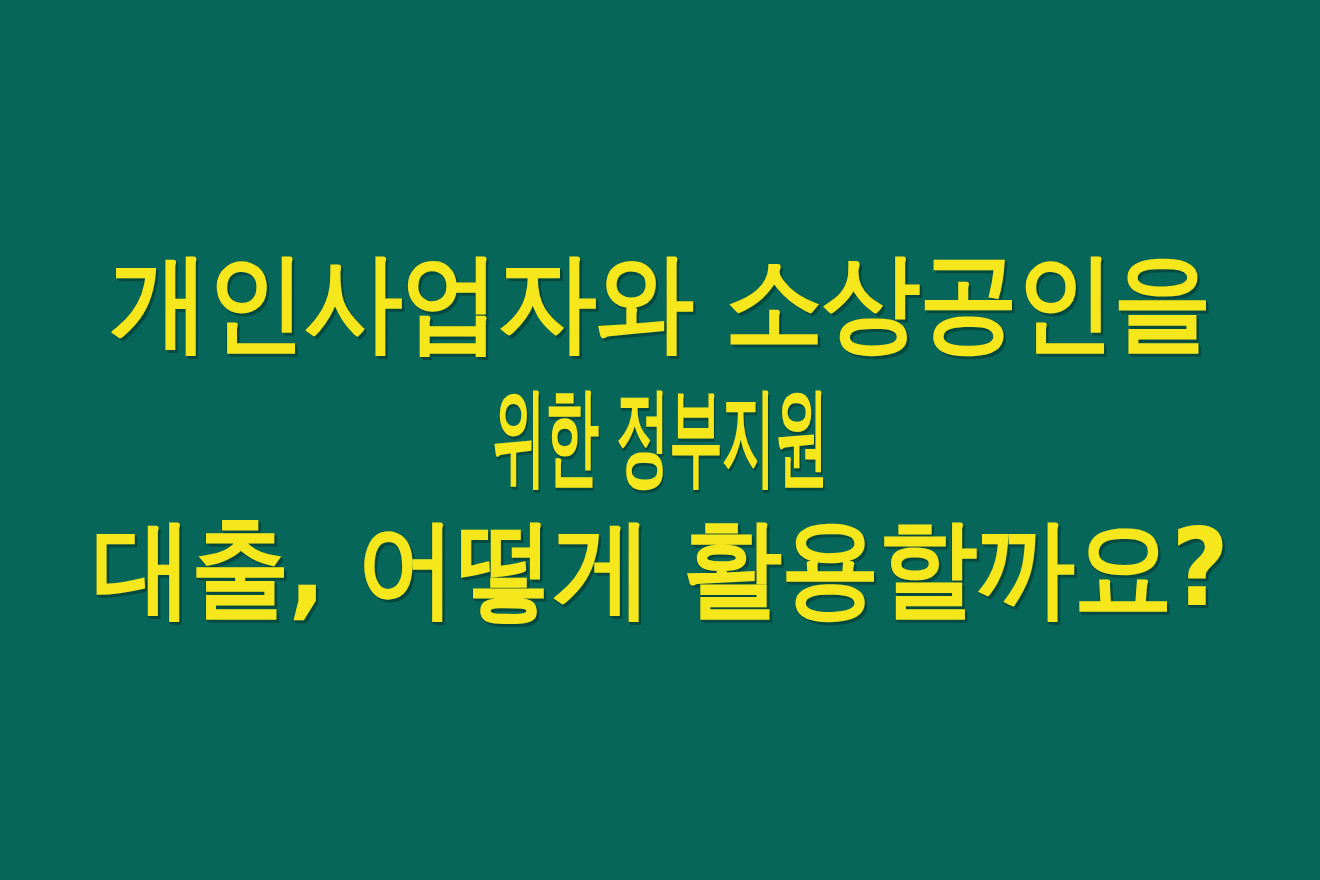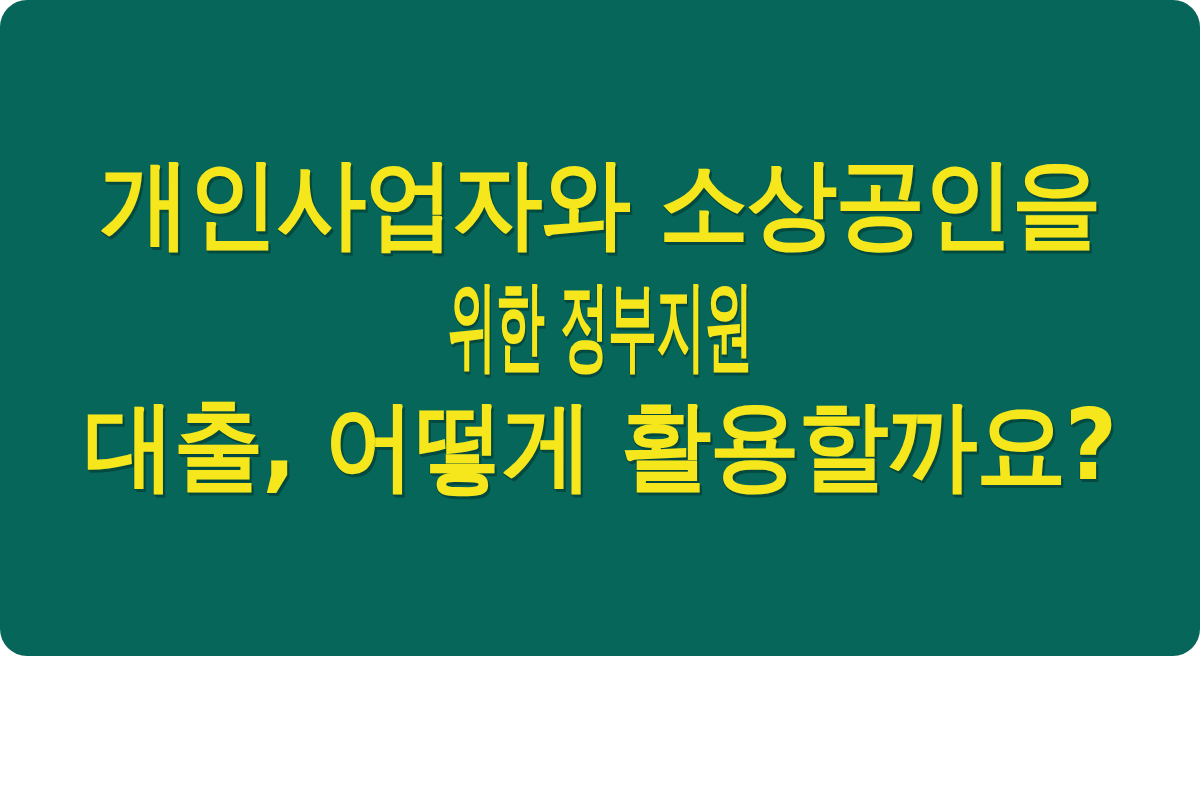--- a/index.html
+++ b/index.html
@@ -11,28 +11,27 @@
   body {
     width: 1200px;
     height: 800px;
     overflow: hidden;
     font-family: "DejaVu Sans", "Liberation Sans", sans-serif;
   }
 
   #thumbnail-card {
     position: relative;
     width: 1200px;
-    height: 656px;
+    height: 800px;
     background: #066659;
     display: flex;
     flex-direction: column;
     align-items: center;
     justify-content: center;
     box-sizing: border-box;
-    border-radius: 27px;
   }
 
   #headline-block {
     width: 100%;
     display: flex;
     flex-direction: column;
     align-items: center;
     justify-content: center;
     margin-top: -8px;
   }

